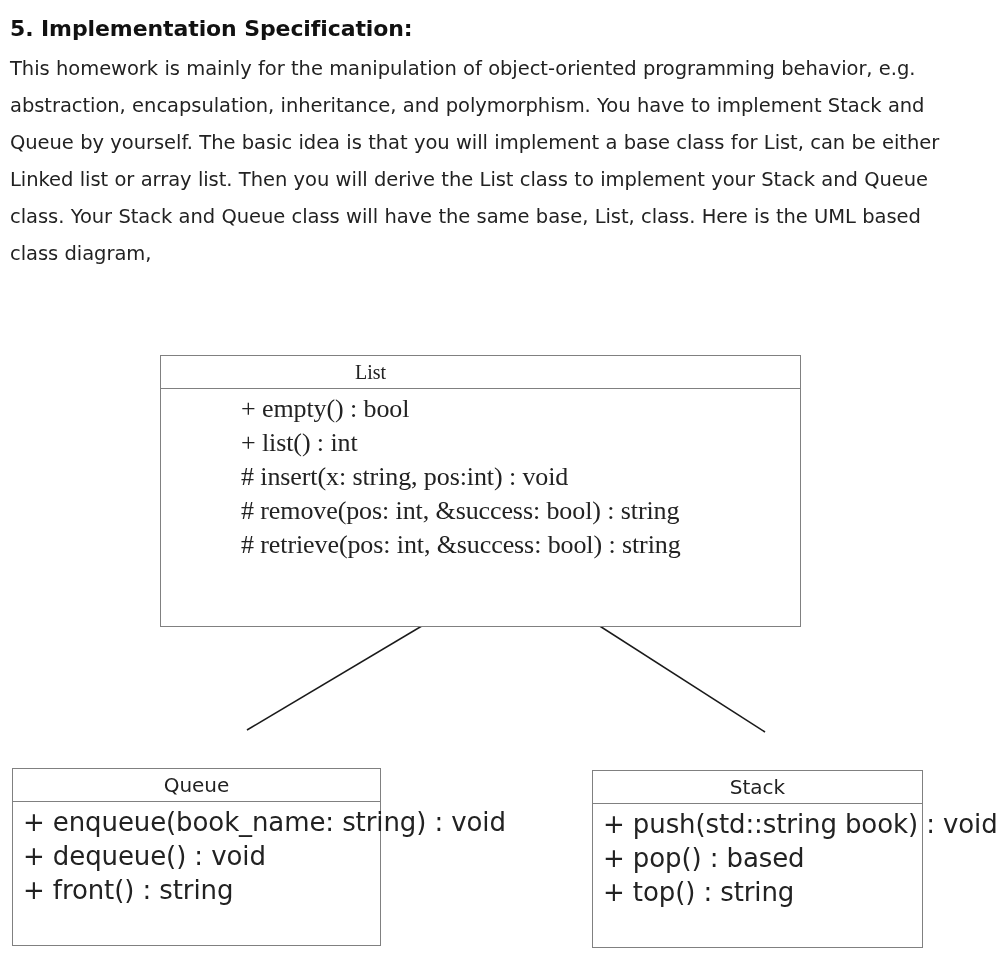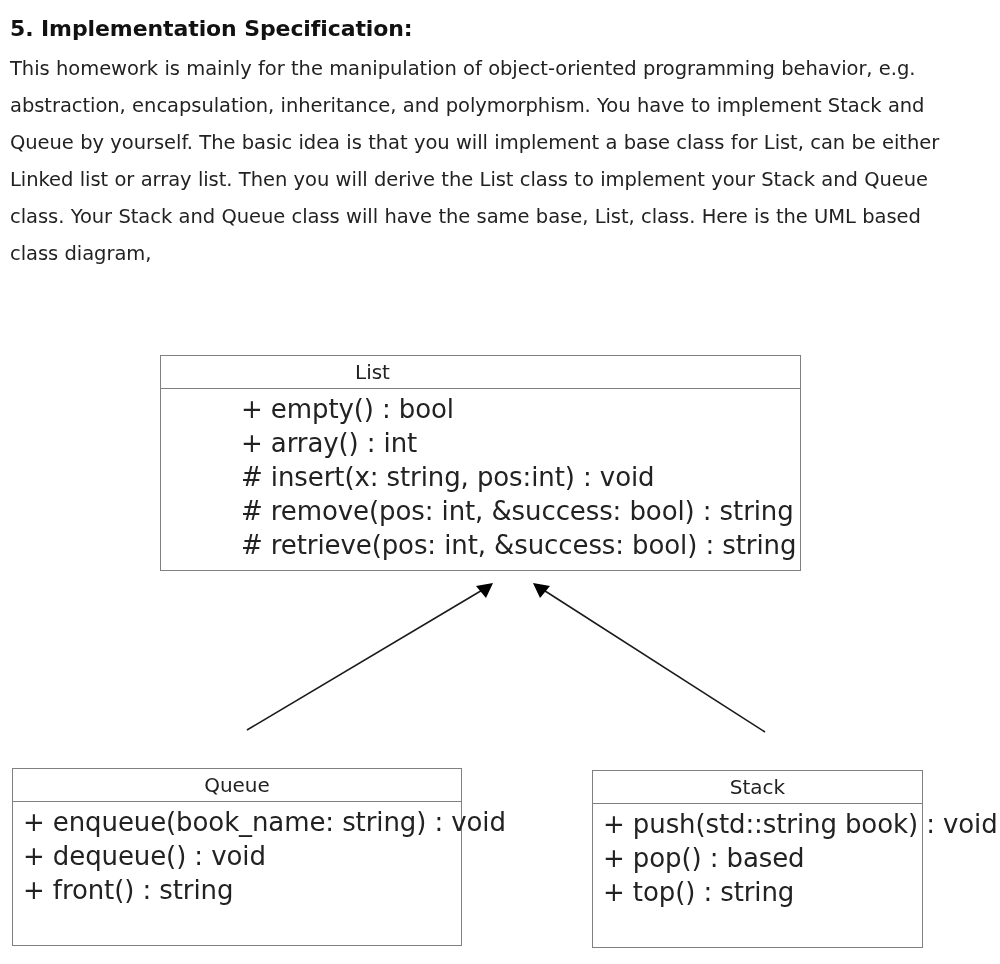--- a/index.html
+++ b/index.html
@@ -83,36 +83,37 @@
     color: #222222;
     white-space: pre;
     letter-spacing: -0.1px;
   }
 
   
   #uml-class-list {
     left: 160px;
     top: 355px;
     width: 641px;
-    height: 216px;
+    height: 272px;
+    font-family: Liberation Serif, serif;
   }
   #uml-class-list .uml-class-name {
     
     text-align: left;
     padding-left: 194px;
   }
   #uml-class-list .uml-members {
     padding-left: 80px;
   }
 
   
   #uml-class-queue {
     left: 12px;
     top: 768px;
-    width: 450px;
+    width: 369px;
     height: 178px;
   }
   #uml-class-queue .uml-members {
     padding-left: 10px;
   }
 
   
   #uml-class-stack {
     left: 592px;
     top: 770px;
@@ -143,21 +144,21 @@
     <g>
       <line x1="765" y1="732" x2="542" y2="589" stroke="#1a1a1a" stroke-width="1.6"></line>
       <polygon points="533,583 550,586 540,598" fill="#000000"></polygon>
     </g>
   </svg>
 
   <div class="uml-class" id="uml-class-list">
     <div class="uml-class-name">List</div>
     <div class="uml-members">
       <div class="uml-member">+ empty() : bool</div>
-      <div class="uml-member">+ array() : int</div>
+      <div class="uml-member">+ list() : int</div>
       <div class="uml-member"># insert(x: string, pos:int) : void</div>
       <div class="uml-member"># remove(pos: int, &amp;success: bool) : string</div>
       <div class="uml-member"># retrieve(pos: int, &amp;success: bool) : string</div>
     </div>
   </div>
 
   <div class="uml-class" id="uml-class-queue">
     <div class="uml-class-name">Queue</div>
     <div class="uml-members">
       <div class="uml-member">+ enqueue(book_name: string) : void</div>

